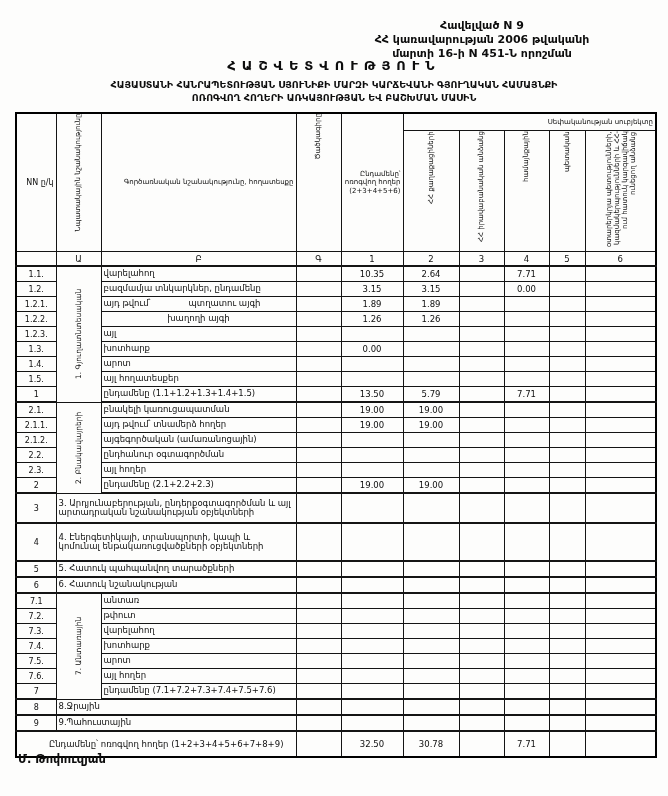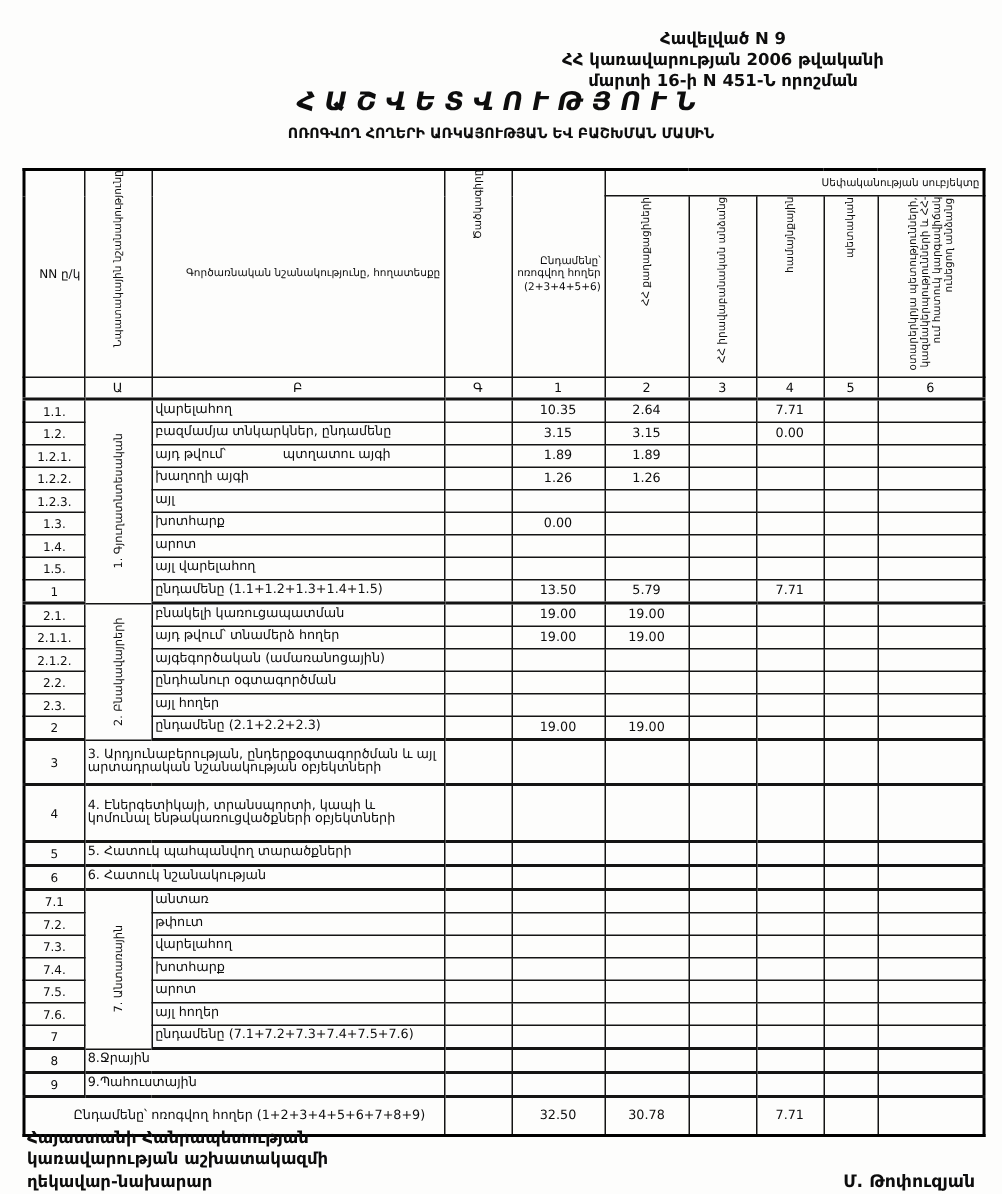--- a/index.html
+++ b/index.html
@@ -1,39 +1,39 @@
 <!DOCTYPE html>
 <html><head>
 <meta charset="utf-8">
 <style>
   html,body{margin:0;padding:0;width:668px;height:796px;background:#fdfdfc;
     font-family:"DejaVu Sans",sans-serif;color:#0d0d0d;}
   .page{position:relative;width:668px;height:796px;overflow:hidden;}
   .appendix{position:absolute;top:19px;right:10px;width:352px;text-align:center;
     font-weight:bold;font-size:11px;line-height:1.28;}
   .title-block{position:absolute;top:58px;left:0;width:668px;text-align:center;}
-  .main-title{font-weight:bold;font-size:17px;letter-spacing:6px;font-style:italic;}
+  .main-title{font-weight:bold;font-size:13px;letter-spacing:6px;}
   .subtitle{font-weight:bold;font-size:9.5px;line-height:1.35;margin-top:6px;}
   table.land{position:absolute;top:112px;left:15px;border-collapse:collapse;
     table-layout:fixed;width:638px;border:2px solid #000;}
   .land th,.land td{border:1px solid #141414;padding:0 2px;overflow:hidden;
     font-weight:normal;vertical-align:middle;}
   .land thead th{text-align:right;font-size:7px;line-height:1.15;}
   th.banner{height:16px;font-size:7.5px;}
   th.tallhead{height:116px;}
   .vert{writing-mode:vertical-rl;transform:rotate(180deg);text-align:center;
     font-size:7px;line-height:1.2;padding:1px;}
   th.fn-head{font-size:8px;}
   th.total-head{font-size:7.5px;line-height:1.25;}
   th.col6-head{font-size:6.3px;}
   .letters td{height:13px;text-align:center;font-size:8.5px;}
   tr.tb td,tr.tb th{border-bottom-width:2px;}
   td.nn{text-align:center;font-size:8px;height:14px;margin-top:36px;}
   td.lbl{font-size:8.5px;text-align:left;line-height:1.1;}
-  td.lbl.ctr{}
+  td.lbl.ctr{text-align:center;}
   td.lbl .mid{margin-left:38px;}
   td.cat{font-size:7.5px;}
   td.num{text-align:center;font-size:8.5px;}
   tr.total-line td{height:24px;font-size:8.5px;border-top-width:2px;}
   tr.total-line td.t-lbl{text-align:left;padding-left:32px;}
   .footer{position:absolute;top:752px;left:18px;width:632px;display:flex;
     justify-content:space-between;align-items:flex-end;}
   .official{font-weight:bold;font-size:11px;line-height:1.3;}
   .signature{font-weight:bold;font-size:11.5px;padding-bottom:1px;}
 </style>
@@ -44,20 +44,21 @@
 
   <div class="appendix">
     <div>Հավելված N 9</div>
     <div>ՀՀ կառավարության 2006 թվականի</div>
     <div>մարտի 16-ի N 451-Ն որոշման</div>
   </div>
 
   <div class="title-block">
     <div class="main-title">ՀԱՇՎԵՏՎՈՒԹՅՈՒՆ</div>
     <div class="subtitle">
+      <div>ՀԱՅԱՍՏԱՆԻ ՀԱՆՐԱՊԵՏՈՒԹՅԱՆ ՍՅՈՒՆԻՔԻ ՄԱՐԶԻ ԿԱՐՃԵՎԱՆԻ ԳՅՈՒՂԱԿԱՆ ՀԱՄԱՅՆՔԻ</div>
       <div>ՈՌՈԳՎՈՂ ՀՈՂԵՐԻ ԱՌԿԱՅՈՒԹՅԱՆ ԵՎ ԲԱՇԽՄԱՆ ՄԱՍԻՆ</div>
     </div>
   </div>
 
   <table class="land">
     <colgroup>
       <col style="width:40px">
         <col style="width:45px">
         <col style="width:195px">
       <col style="width:45px">
@@ -171,21 +172,21 @@
           <td class="num"></td>
           <td class="num"></td>
           <td class="num"></td>
           <td class="num"></td>
           <td class="num"></td>
           <td class="num"></td>
           <td class="num"></td>
         </tr>
         <tr>
           <td class="nn">1.5.</td>
-          <td class="lbl">այլ վարելահող</td>
+          <td class="lbl">այլ հողատեսքեր</td>
           <td class="num"></td>
           <td class="num"></td>
           <td class="num"></td>
           <td class="num"></td>
           <td class="num"></td>
           <td class="num"></td>
           <td class="num"></td>
         </tr>
         <tr class="tb">
           <td class="nn">1</td>
@@ -416,21 +417,16 @@
           <td class="num">30.78</td>
           <td class="num"></td>
           <td class="num">7.71</td>
           <td class="num"></td>
           <td class="num"></td>
         </tr>
       </tbody>
   </table>
 
   <div class="footer">
-    <div class="official">
-      <div>Հայաստանի Հանրապետության</div>
-      <div>կառավարության աշխատակազմի</div>
-      <div>ղեկավար-նախարար</div>
-    </div>
     <div class="signature">Մ. Թոփուզյան</div>
   </div>
 
 </div>
 
 </body></html>

